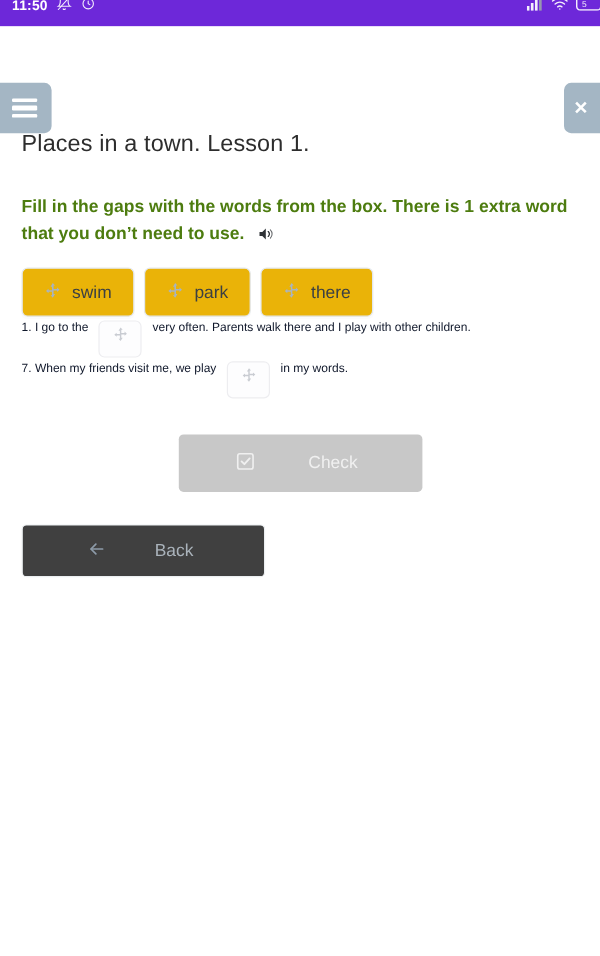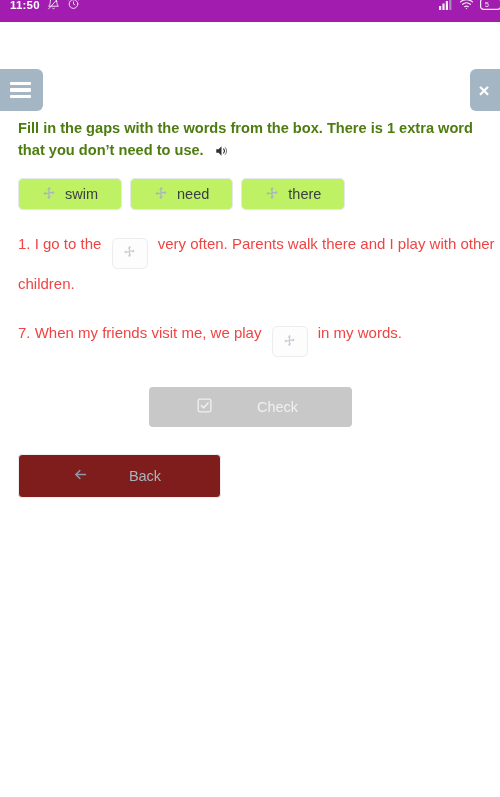--- a/index.html
+++ b/index.html
@@ -8,21 +8,21 @@
     width: 500px;
     height: 797px;
     background: #ffffff;
     font-family: "Liberation Sans", sans-serif;
     overflow: hidden;
   }
 
   
   .status-bar {
     height: 22px;
-    background: #a21caf;
+    background: #6d28d9;
     display: flex;
     align-items: center;
     padding: 0 6px 12px 10px;
     color: #ffffff;
     gap: 16px;
   }
   .status-left {
     display: flex;
     align-items: center;
     gap: 7px;
@@ -121,37 +121,36 @@
   .chip-row {
     margin-top: 14px;
     display: flex;
     flex-wrap: wrap;
     gap: 8px;
   }
   .chip {
     display: inline-flex;
     align-items: center;
     gap: 9px;
-    height: 32px;
-    padding: 0 23px;
-    background: #bef264;
+    height: 41px;
+    padding: 0 18px;
+    background: #eab308;
     border: 1px solid #e4e8ec;
     border-radius: 5px;
     font-size: 14.5px;
     color: #3c4043;
     cursor: grab;
     box-shadow: 0 1px 1px rgba(0,0,0,0.02);
   }
   .move-icon { flex: none; display: block; }
 
   
   .question {
-    margin-top: 19px;
-    font-size: 15px;
-    color: #ef4444;
+    font-size: 10px;
+    color: #0f172a;
     line-height: 2.0;
     margin-right: -14px;
   }
   .gap-slot {
     display: inline-flex;
     align-items: center;
     justify-content: center;
     width: 36px;
     height: 31px;
     vertical-align: -9px;
@@ -163,40 +162,40 @@
   }
 
   
   .check-wrap {
     margin-top: 30px;
     display: flex;
     justify-content: center;
   }
   .check-button {
     width: 203px;
-    height: 40px;
+    height: 48px;
     background: #c8c8c8;
     border: none;
     border-radius: 4px;
     display: flex;
     align-items: center;
     justify-content: center;
     gap: 44px;
     color: #f0f0f0;
     font-size: 14.5px;
     cursor: default;
     padding-right: 6px;
   }
   .back-wrap {
     margin-top: 27px;
   }
   .back-button {
     width: 203px;
     height: 44px;
-    background: #7f1d1d;
+    background: #404040;
     border: 1px solid #eceff1;
     border-radius: 4px;
     display: flex;
     align-items: center;
     justify-content: center;
     gap: 40px;
     color: #aab3bb;
     font-size: 14.5px;
     cursor: pointer;
     padding-right: 6px;
@@ -258,20 +257,21 @@
         <span></span>
     </span>
   </button>
   <button class="close-button">
     <span>×</span>
   </button>
 </div>
 
 <div class="page">
 
+  <h1 class="page-title">Places in a town. Lesson 1.</h1>
 
   <p class="instruction">
     <span>Fill in the gaps with the words from the box. There is 1 extra word that you don’t need to use.</span>
     <span class="speaker-icon">
       <svg width="15" height="14" viewBox="0 0 24 24" fill="#2f3337">
         <path d="M3 9v6h4l5 5V4L7 9H3z"></path>
         <path d="M15.5 8.5a5 5 0 0 1 0 7" fill="none" stroke="#2f3337" stroke-width="1.8" stroke-linecap="round"></path>
         <path d="M18.5 6a8.5 8.5 0 0 1 0 12" fill="none" stroke="#2f3337" stroke-width="1.5" stroke-linecap="round" opacity="0.75"></path>
       </svg>
     </span>
@@ -285,21 +285,21 @@
         </svg>
       </span>
       <span>swim</span>
     </div>
     <div class="chip">
       <span class="move-icon">
         <svg width="14" height="14" viewBox="0 0 24 24" fill="#a9b4c0">
           <path d="M12 1.5l3.2 3.6h-2.1v5h5V8l3.6 3.2-3.6 3.2v-2.1h-5v5h2.1L12 22.5l-3.2-3.6h2.1v-5h-5v2.1L2.3 12.8 5.9 9.6v2.1h5v-5H8.8L12 1.5z"></path>
         </svg>
       </span>
-      <span>need</span>
+      <span>park</span>
     </div>
     <div class="chip">
       <span class="move-icon">
         <svg width="14" height="14" viewBox="0 0 24 24" fill="#a9b4c0">
           <path d="M12 1.5l3.2 3.6h-2.1v5h5V8l3.6 3.2-3.6 3.2v-2.1h-5v5h2.1L12 22.5l-3.2-3.6h2.1v-5h-5v2.1L2.3 12.8 5.9 9.6v2.1h5v-5H8.8L12 1.5z"></path>
         </svg>
       </span>
       <span>there</span>
     </div>
   </div>

